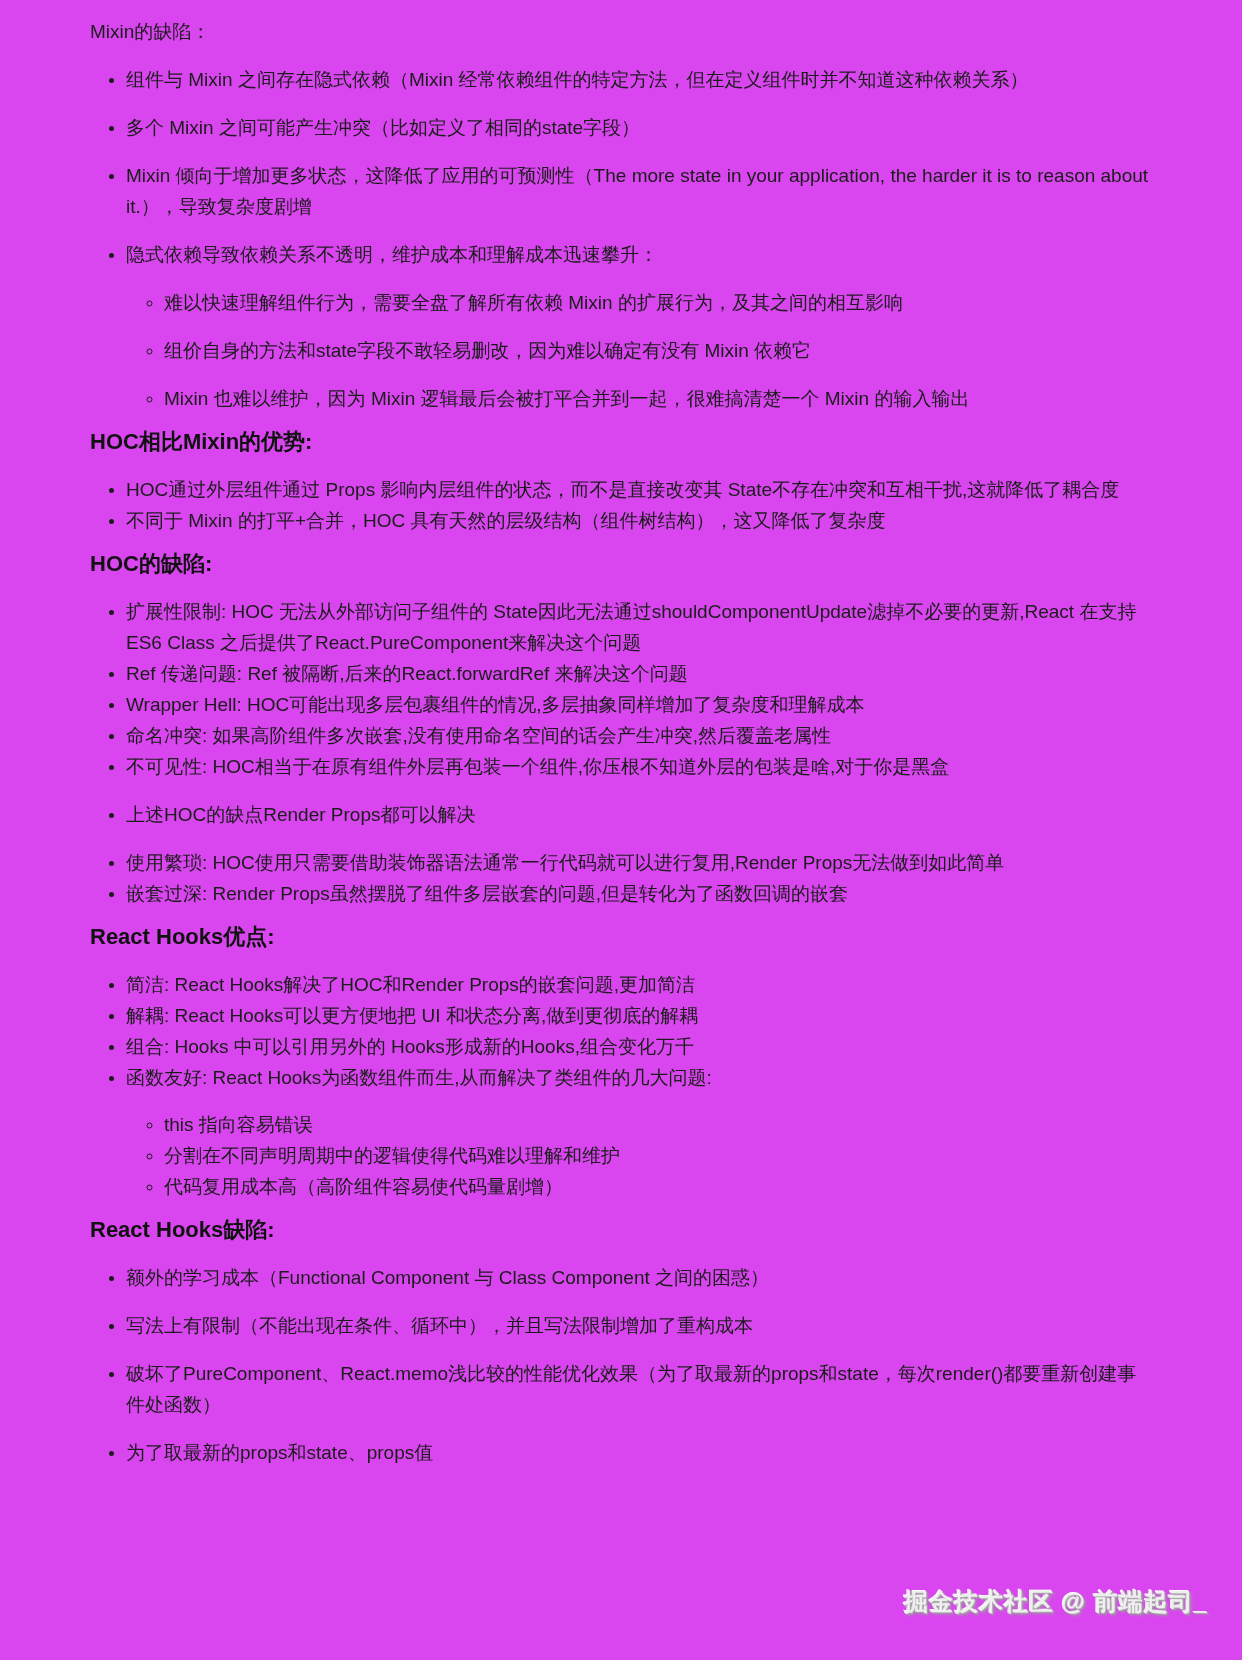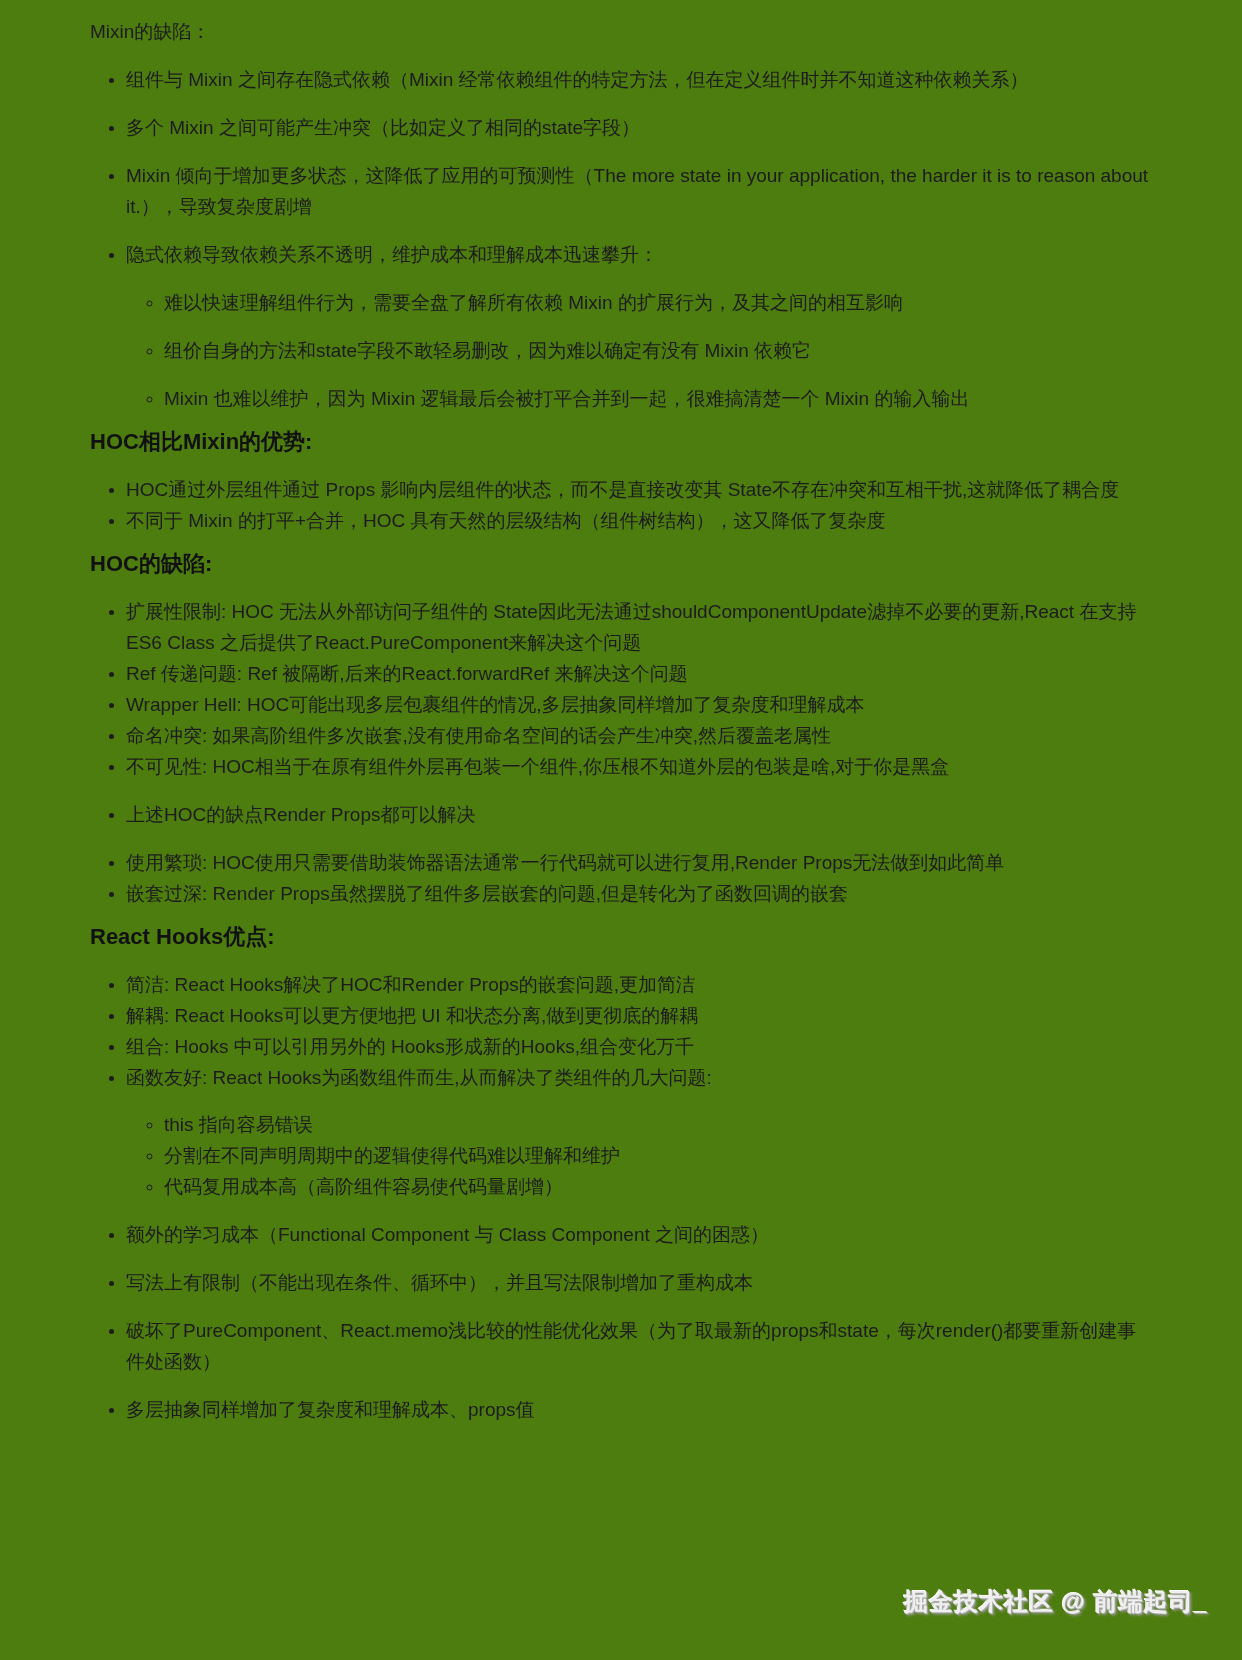--- a/index.html
+++ b/index.html
@@ -5,21 +5,21 @@
 <style>
   html, body {
     margin: 0;
     padding: 0;
     background: #ffffff;
   }
   .page {
     position: relative;
     width: 1242px;
     min-height: 1660px;
-    background: #4d7c0f;
+    background: #d946ef;
     font-family: "Liberation Sans", "DejaVu Sans", sans-serif;
     color: #1c1c1c;
     overflow: hidden;
   }
   .content {
     padding: 10px 88px 20px 90px;
     font-size: 19px;
     line-height: 31px;
   }
   .intro-title {
@@ -108,21 +108,22 @@
       <ul class="level1 tight">
         <li>简洁: React Hooks解决了HOC和Render Props的嵌套问题,更加简洁</li>
         <li>解耦: React Hooks可以更方便地把 UI 和状态分离,做到更彻底的解耦</li>
         <li>组合: Hooks 中可以引用另外的 Hooks形成新的Hooks,组合变化万千</li>
         <li>函数友好: React Hooks为函数组件而生,从而解决了类组件的几大问题:<ul class="level2 tight">
             <li>this 指向容易错误</li>
             <li>分割在不同声明周期中的逻辑使得代码难以理解和维护</li>
             <li>代码复用成本高（高阶组件容易使代码量剧增）</li>
           </ul></li>
       </ul>
+      <h3 class="section-heading">React Hooks缺陷:</h3>
       <ul class="level1 loose">
         <li>额外的学习成本（Functional Component 与 Class Component 之间的困惑）</li>
         <li>写法上有限制（不能出现在条件、循环中），并且写法限制增加了重构成本</li>
         <li>破坏了PureComponent、React.memo浅比较的性能优化效果（为了取最新的props和state，每次render()都要重新创建事件处函数）</li>
-        <li>多层抽象同样增加了复杂度和理解成本、props值</li>
+        <li>为了取最新的props和state、props值</li>
       </ul>
     </div>
   <div class="watermark">掘金技术社区 @ 前端起司_</div>
 </div>
 
 </body></html>

